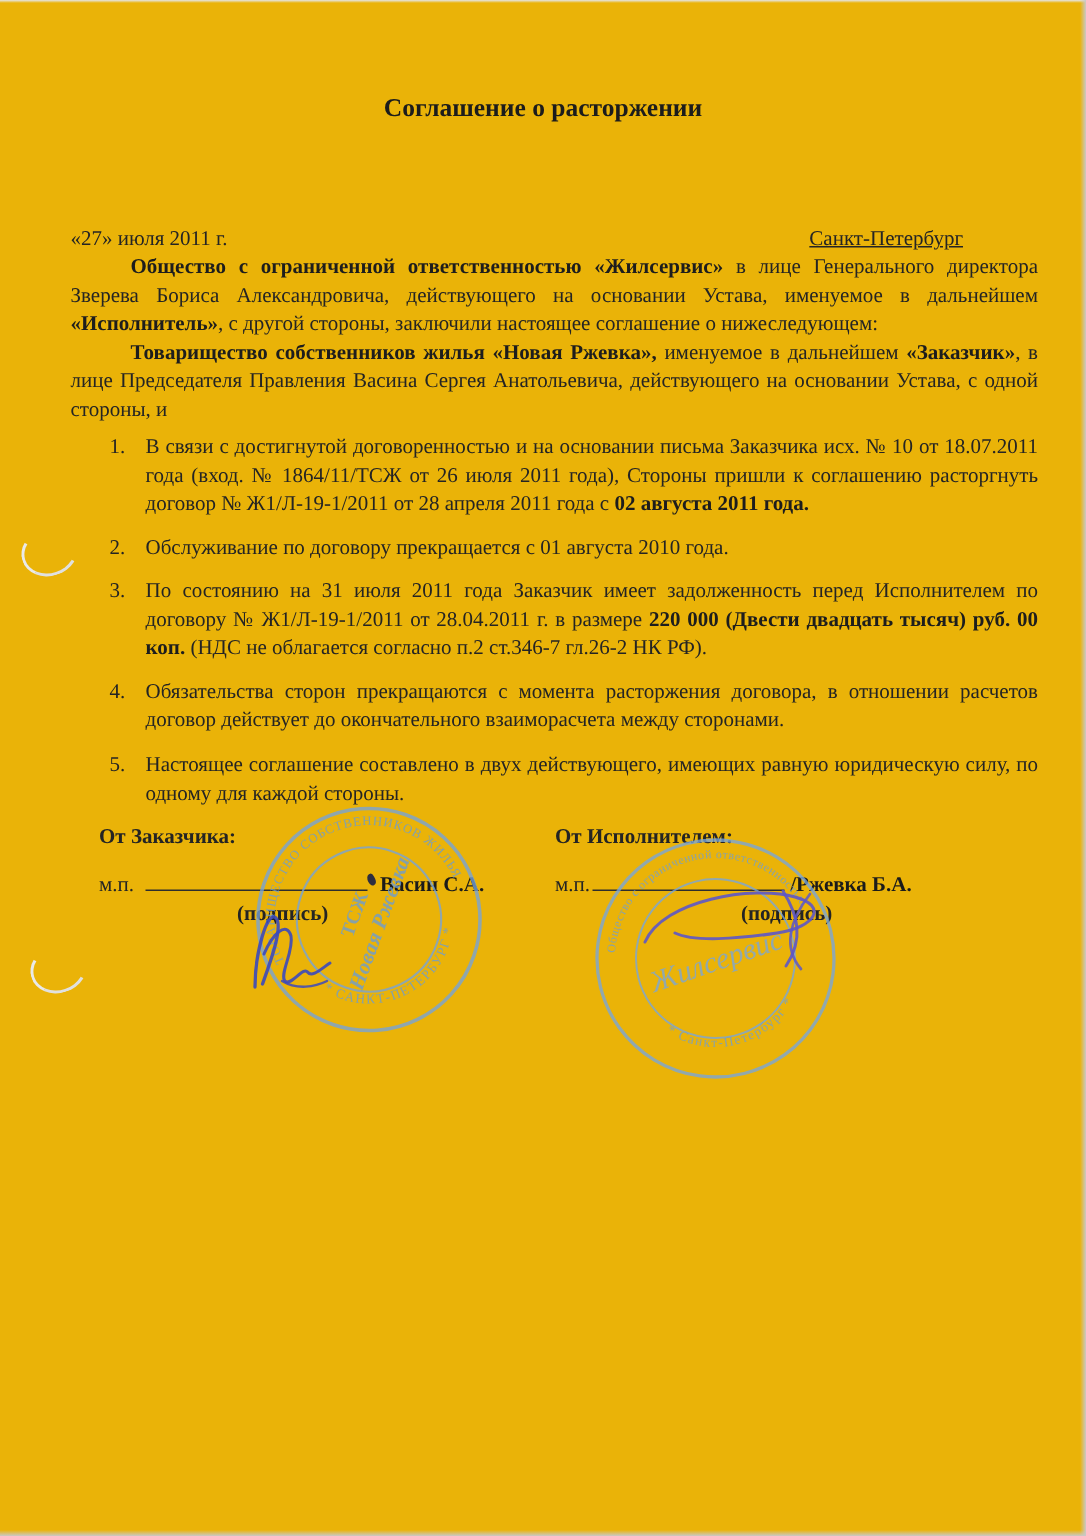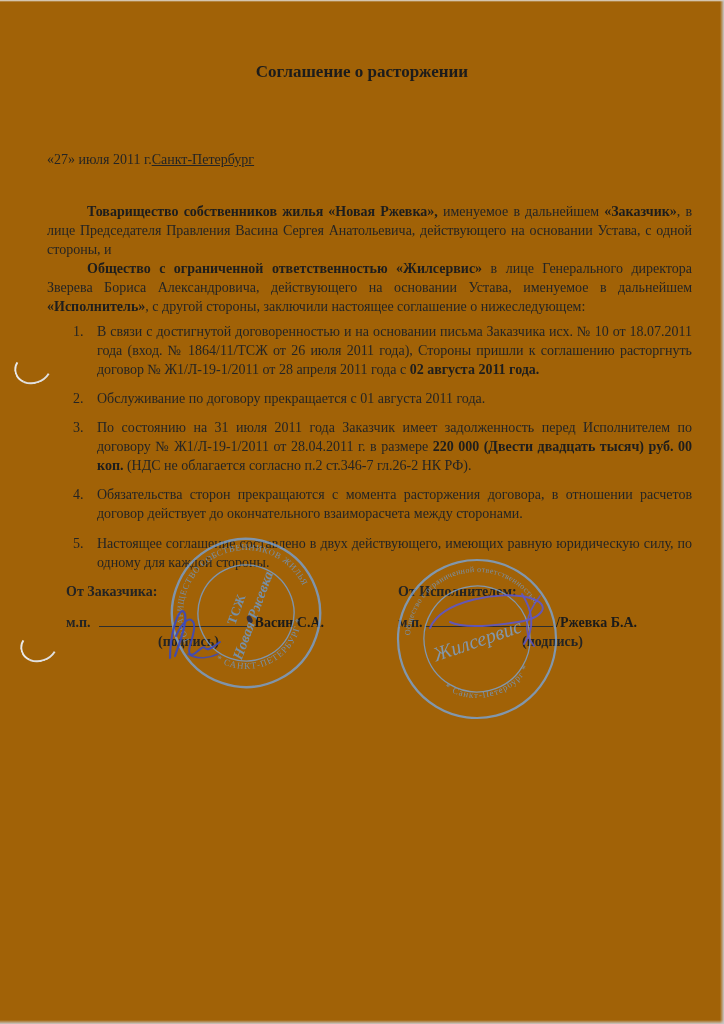--- a/index.html
+++ b/index.html
@@ -1,18 +1,18 @@
 <!DOCTYPE html>
 <html><head>
 <meta charset="utf-8">
 <style>
   html,body{margin:0;padding:0;background:#888;}
   .page{
     position:relative; width:724px; height:1024px; margin:0 auto;
-    background:#a16207; overflow:hidden;
+    background:#eab308; overflow:hidden;
     font-family:"Liberation Serif","DejaVu Serif",serif;
     color:#242424;
   }
   
   .edge-right{position:absolute;top:0;right:0;bottom:0;width:4px;
     background:linear-gradient(to left,#c9c9c9,rgba(255,255,255,0));}
   .edge-bottom{position:absolute;left:0;right:0;bottom:0;height:4px;
     background:linear-gradient(to top,#c9c9c9,rgba(255,255,255,0));}
   .edge-top{position:absolute;left:0;right:0;top:0;height:2px;
     background:linear-gradient(to bottom,#e6e6e6,rgba(255,255,255,0));}
@@ -20,36 +20,36 @@
     border:2px solid transparent;border-bottom-color:#e0e0e0;border-left-color:#e9e9e9;
     transform:rotate(-18deg);}
   .smudge.a{left:14px;top:352px;}
   .smudge.b{left:20px;top:630px;}
 
   .title{position:absolute;top:58px;left:0;right:0;text-align:center;
     font-weight:bold;font-size:17px;line-height:1.6;color:#1c1c1c;}
 
   .content{position:absolute;top:150px;left:47px;width:645px;
     font-size:14px;line-height:1.36;}
-  .daterow{display:flex;margin-bottom:33px;}
+  .daterow{display:flex;justify-content:space-between;}
   .daterow .city{margin-right:50px;text-decoration:underline;}
   .preamble p{margin:0;text-indent:40px;text-align:justify;}
   b{font-weight:bold;color:#1d1d1d;}
 
   .clauses{margin-top:6px;padding-left:26px;}
   .clause{display:flex;margin-bottom:10px;}
   .clause .num{flex:none;width:24px;}
   .clause .ctext{flex:1;text-align:justify;}
 
-  .sigrow{display:flex;margin-top:10px;gap:28px;}
+  .sigrow{display:flex;margin-top:10px;}
   .sigcol-left{width:285px;margin-left:19px;}
   .sigcol-right{flex:1;padding-left:19px;}
   .sig-header{font-weight:bold;}
   .mp-row{margin-top:12px;white-space:nowrap;}
-  .mp{font-weight:bold;}
+  .mp{font-weight:normal;}
   .sig-line{display:inline-block;border-bottom:1.4px solid #2e2e2e;height:13px;
     vertical-align:baseline;}
   .sig-line.l{width:148px;margin-left:8px;}
   .sig-line.r{width:128px;margin-left:2px;}
   .sig-name{font-weight:bold;color:#1b1b1b;text-align:right;}
   .ink-mark{display:inline-block;width:5px;height:8px;background:#2e2e40;
     border-radius:60% 40% 50% 50%;transform:rotate(-28deg) translateY(-4px);
     margin:0 1px 0 2px;}
   .sig-caption{font-weight:bold;}
   .sig-caption.l{margin-left:92px;}
@@ -76,32 +76,32 @@
     <div>Соглашение о расторжении</div>
   </div>
 
   <div class="content">
     <div class="daterow">
       <span>«27» июля 2011 г.</span>
       <span class="city">Санкт-Петербург</span>
     </div>
 
     <div class="preamble">
+      <p><b>Общество с ограниченной ответственностью «Жилсервис»</b><span> в лице Генерального директора Зверева Бориса Александровича, действующего на основании Устава, именуемое в дальнейшем </span><b>«Исполнитель»</b><span>, с другой стороны, заключили настоящее соглашение о нижеследующем:</span></p>
       <p><b>Товарищество собственников жилья «Новая Ржевка»,</b><span> именуемое в дальнейшем </span><b>«Заказчик»</b><span>, в лице Председателя Правления Васина Сергея Анатольевича, действующего на основании Устава, с одной стороны, и</span></p>
-      <p><b>Общество с ограниченной ответственностью «Жилсервис»</b><span> в лице Генерального директора Зверева Бориса Александровича, действующего на основании Устава, именуемое в дальнейшем </span><b>«Исполнитель»</b><span>, с другой стороны, заключили настоящее соглашение о нижеследующем:</span></p>
     </div>
 
     <div class="clauses">
       <div class="clause">
         <span class="num">1.</span>
         <div class="ctext"><span>В связи с достигнутой договоренностью и на основании письма  Заказчика исх. № 10 от 18.07.2011 года (вход. № 1864/11/ТСЖ  от 26 июля 2011 года), Стороны пришли к соглашению расторгнуть договор № Ж1/Л-19-1/2011 от 28 апреля  2011 года с </span><b>02 августа 2011 года.</b><span></span></div>
       </div>
       <div class="clause">
         <span class="num">2.</span>
-        <div class="ctext"><span>Обслуживание по договору прекращается с 01 августа 2011 года.</span><b></b><span></span></div>
+        <div class="ctext"><span>Обслуживание по договору прекращается с 01 августа 2010 года.</span><b></b><span></span></div>
       </div>
       <div class="clause">
         <span class="num">3.</span>
         <div class="ctext"><span>По состоянию на 31 июля 2011 года Заказчик имеет задолженность перед Исполнителем по договору № Ж1/Л-19-1/2011 от 28.04.2011 г. в размере </span><b>220 000 (Двести двадцать тысяч) руб. 00 коп.</b><span>  (НДС не облагается согласно п.2 ст.346-7 гл.26-2 НК РФ).</span></div>
       </div>
       <div class="clause">
         <span class="num">4.</span>
         <div class="ctext"><span>Обязательства сторон прекращаются с момента расторжения договора, в отношении расчетов договор действует до окончательного взаиморасчета между сторонами.</span><b></b><span></span></div>
       </div>
       <div class="clause">

